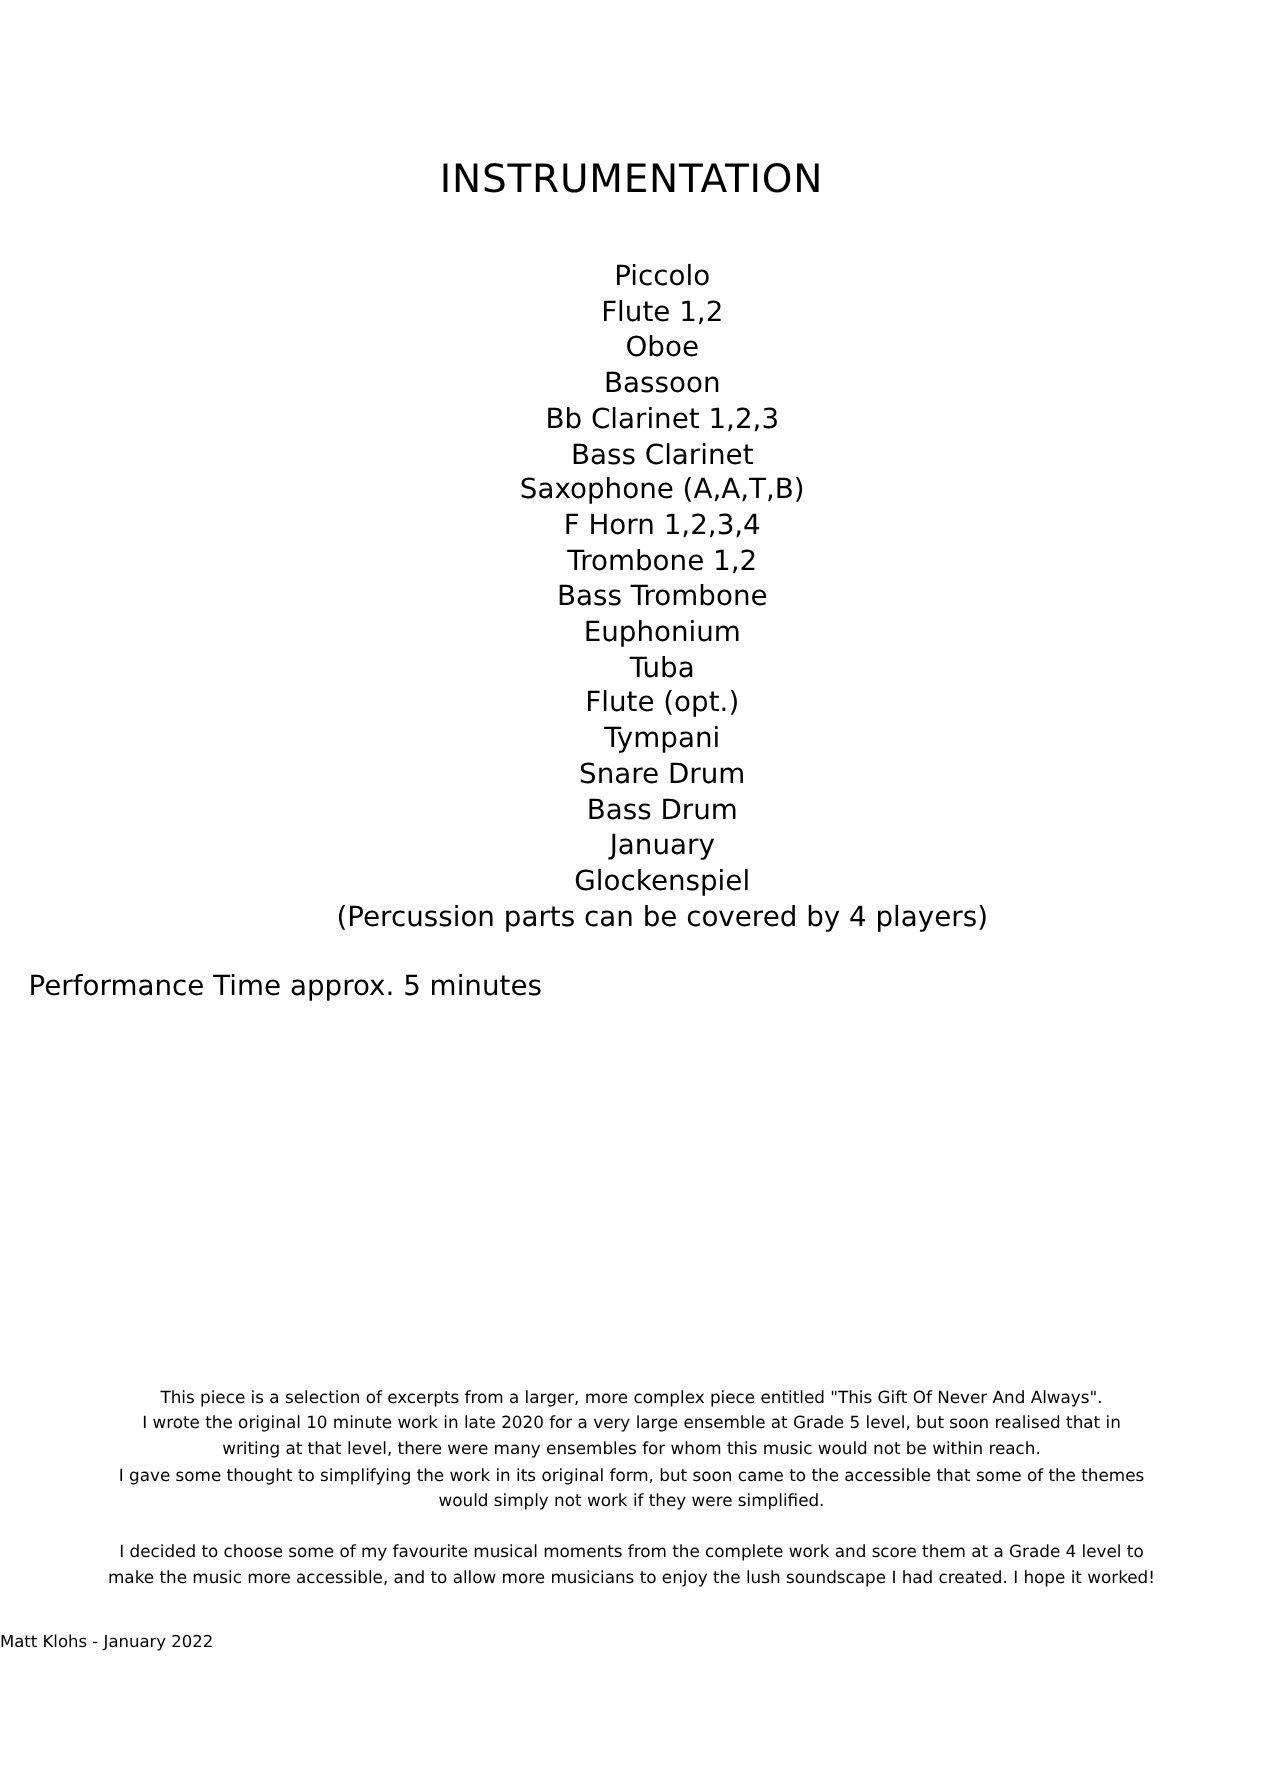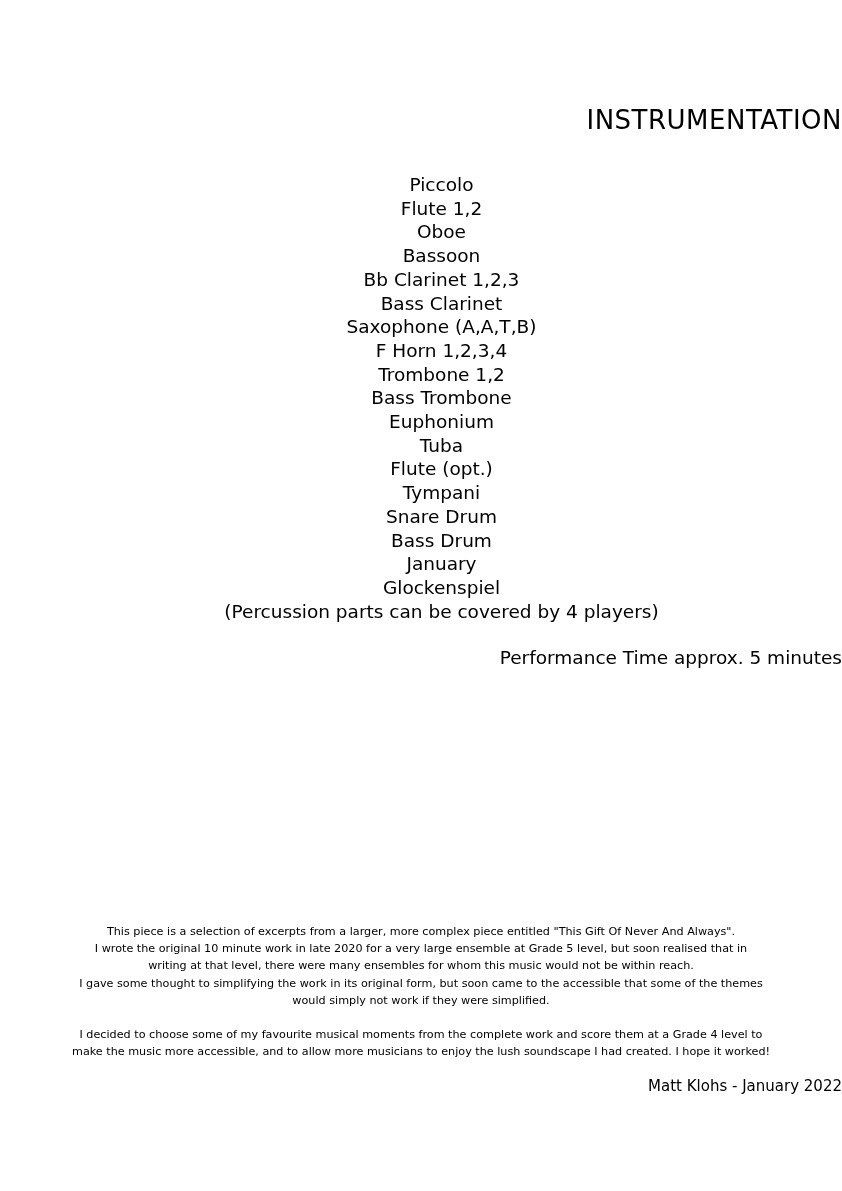--- a/index.html
+++ b/index.html
@@ -15,61 +15,62 @@
     position: relative;
     overflow: hidden;
   }
   .page {
     width: 842px;
     height: 1191px;
     position: relative;
     box-sizing: border-box;
   }
   .title {
-    text-align: right;
+    text-align: center;
     font-size: 26px;
     letter-spacing: 0.5px;
     margin-top: 105px;
     font-weight: 400;
   }
   .instrument-list {
     text-align: center;
     margin-top: 38px;
     padding-left: 41px;
   }
   .instrument-list .item {
     font-size: 18.5px;
     line-height: 23.7px;
     font-weight: 400;
     white-space: pre;
   }
   .perf-time {
-    text-align: right;
+    text-align: left;
     font-size: 18.5px;
     margin-top: 24px;
+    padding-left: 19px;
   }
   .notes {
     position: absolute;
     left: 0;
     right: 0;
     top: 818px;
     text-align: center;
   }
   .notes .line {
     font-size: 11.2px;
     line-height: 17.2px;
     white-space: pre;
   }
   .notes .gap {
     height: 17px;
   }
   .signature {
-    text-align: right;
-    font-size: 15px;
-    margin-top: 17px;
+    text-align: left;
+    font-size: 11px;
+    margin-top: 28px;
   }
 </style>
 </head>
 <body>
 
 <div class="page">
 
   <div class="title">INSTRUMENTATION</div>
 
   <div class="instrument-list">

